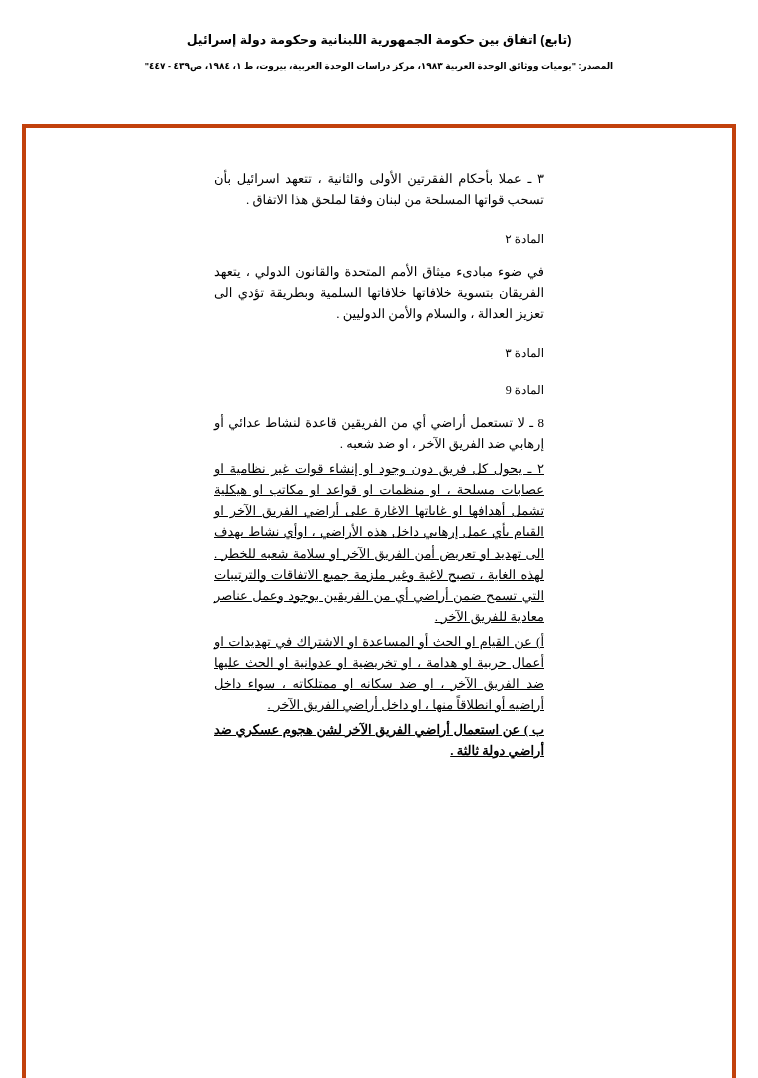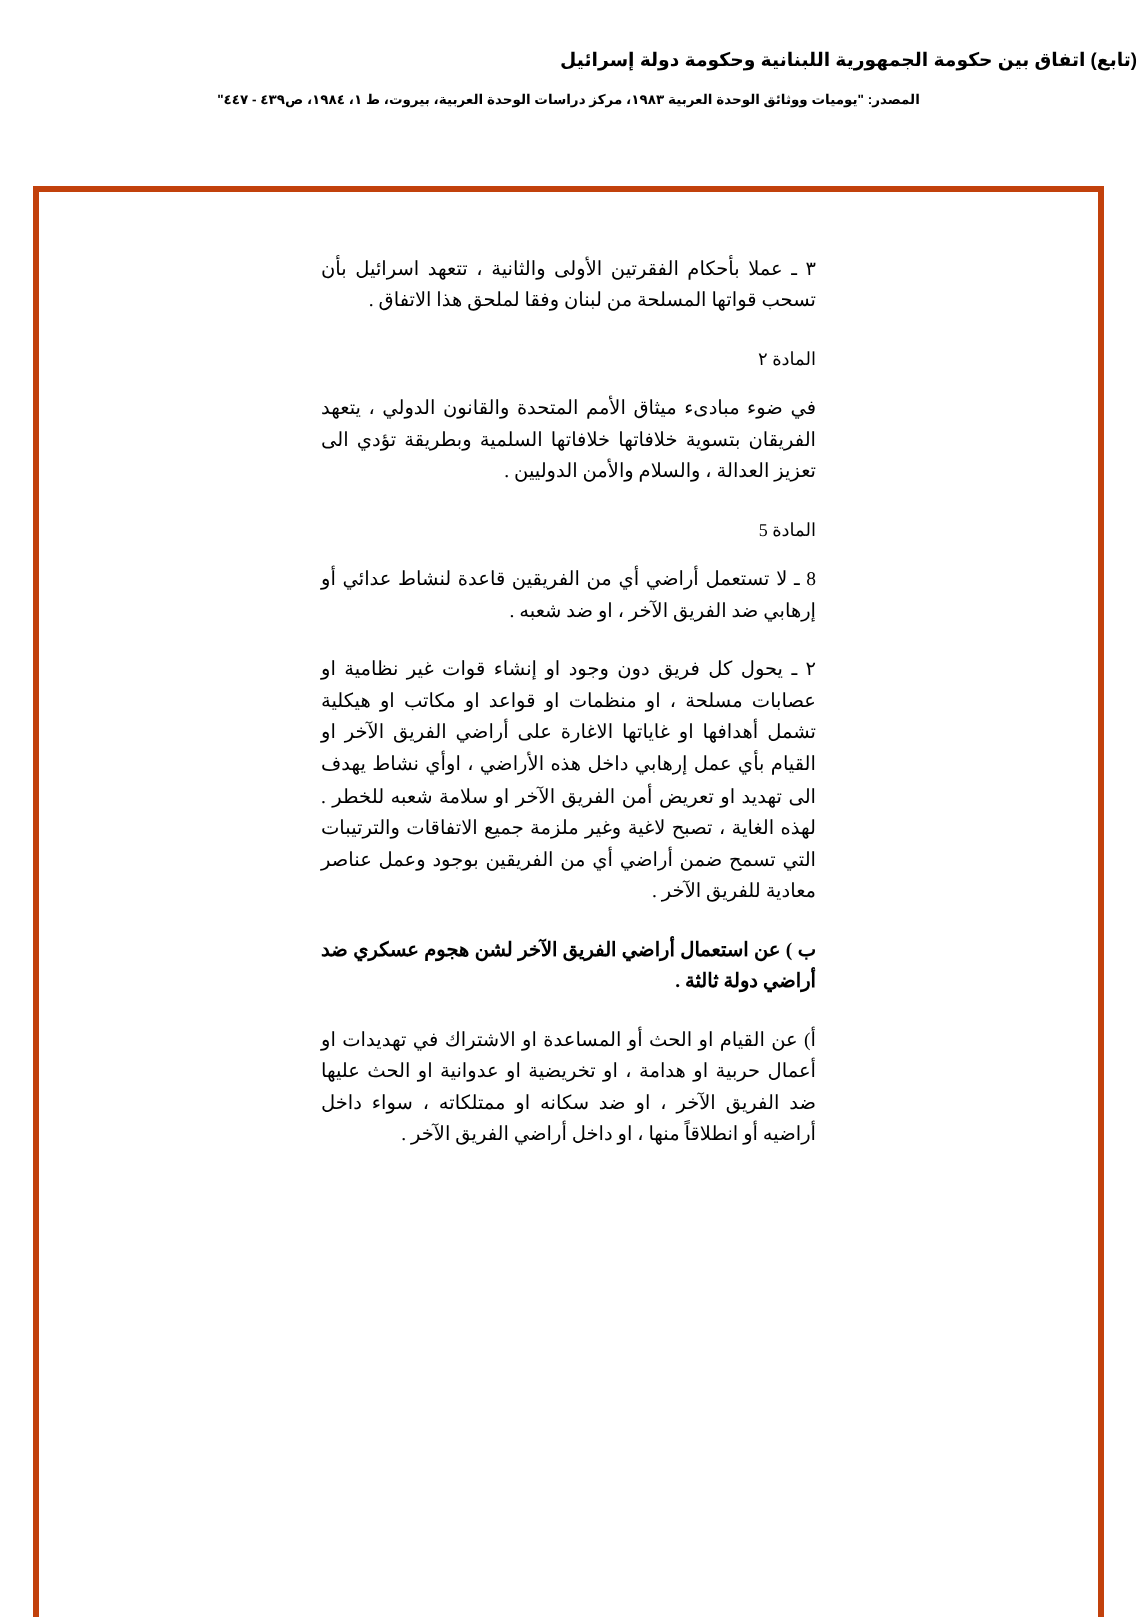--- a/index.html
+++ b/index.html
@@ -15,21 +15,21 @@
     position: relative;
     overflow: hidden;
   }
   .page {
     width: 758px;
     height: 1078px;
     box-sizing: border-box;
     position: relative;
   }
   .doc-title {
-    text-align: right;
+    text-align: center;
     font-family: "Liberation Sans", "DejaVu Sans", sans-serif;
     font-weight: bold;
     font-size: 12.5px;
     margin-top: 32px;
     letter-spacing: 0;
   }
   .doc-source {
     text-align: center;
     font-family: "Liberation Sans", "DejaVu Sans", sans-serif;
     font-weight: bold;
@@ -62,21 +62,22 @@
   }
   p.para {
     margin: 0 0 0 0;
     font-size: 13px;
     line-height: 1.62;
     text-align: justify;
     text-align-last: right;
     letter-spacing: 0;
   }
   p.para + p.para {
-    margin-top: 18px;
+    margin-top: 4px;
+    text-decoration: underline;
   }
   .article-head {
     font-size: 12px;
     margin-top: 22px;
     margin-bottom: 14px;
     font-family: "Liberation Serif", serif;
   }
   .bold {
     font-weight: bold;
   }
@@ -93,30 +94,31 @@
   <div class="frame">
     <div class="content">
       <div class="col">
 
         <p class="para">٣ ـ عملا بأحكام الفقرتين الأولى والثانية ، تتعهد اسرائيل بأن تسحب قواتها المسلحة من لبنان وفقا لملحق هذا الاتفاق .</p>
 
         <div class="article-head">المادة ٢</div>
 
         <p class="para">في ضوء مبادىء ميثاق الأمم المتحدة والقانون الدولي ، يتعهد الفريقان بتسوية خلافاتها خلافاتها السلمية وبطريقة تؤدي الى تعزيز العدالة ،  والسلام والأمن الدوليين .</p>
 
+        <div class="article-head">المادة ٣</div>
 
 
-        <div class="article-head">المادة 5</div>
+        <div class="article-head">المادة 9</div>
 
         <p class="para">8 ـ لا تستعمل أراضي أي من الفريقين قاعدة لنشاط عدائي أو إرهابي ضد الفريق الآخر ، او ضد شعبه .</p>
 
         <p class="para">٢ ـ يحول كل فريق دون وجود او إنشاء قوات غير نظامية او عصابات مسلحة ، او منظمات او قواعد او مكاتب او هيكلية تشمل أهدافها او غاياتها الاغارة على أراضي الفريق الآخر او القيام بأي عمل إرهابي داخل هذه الأراضي ، اوأي نشاط يهدف الى تهديد او تعريض أمن الفريق الآخر او سلامة شعبه للخطر . لهذه الغاية ، تصبح لاغية وغير ملزمة جميع الاتفاقات والترتيبات التي تسمح ضمن أراضي أي من الفريقين بوجود وعمل عناصر معادية للفريق الآخر .</p>
 
 
+        <p class="para gap-md">أ) عن القيام او الحث أو المساعدة او الاشتراك في تهديدات او أعمال حربية او هدامة ، او تخريضية او عدوانية او الحث عليها ضد الفريق الآخر ، او ضد سكانه او ممتلكاته ، سواء داخل أراضيه أو انطلاقاً منها ، او داخل أراضي الفريق الآخر .</p>
+
         <p class="para bold gap-md">ب ) عن استعمال أراضي الفريق الآخر لشن هجوم عسكري ضد أراضي دولة ثالثة .</p>
-
-        <p class="para gap-md">أ) عن القيام او الحث أو المساعدة او الاشتراك في تهديدات او أعمال حربية او هدامة ، او تخريضية او عدوانية او الحث عليها ضد الفريق الآخر ، او ضد سكانه او ممتلكاته ، سواء داخل أراضيه أو انطلاقاً منها ، او داخل أراضي الفريق الآخر .</p>
 
       </div>
     </div>
   </div>
 
 </div>
 
 </body></html>

